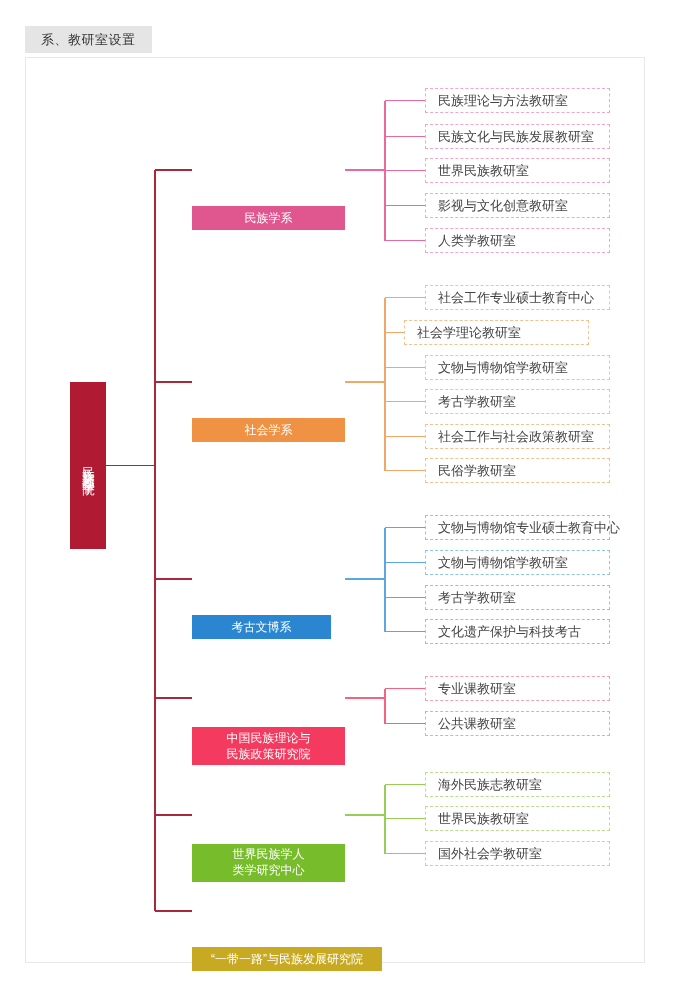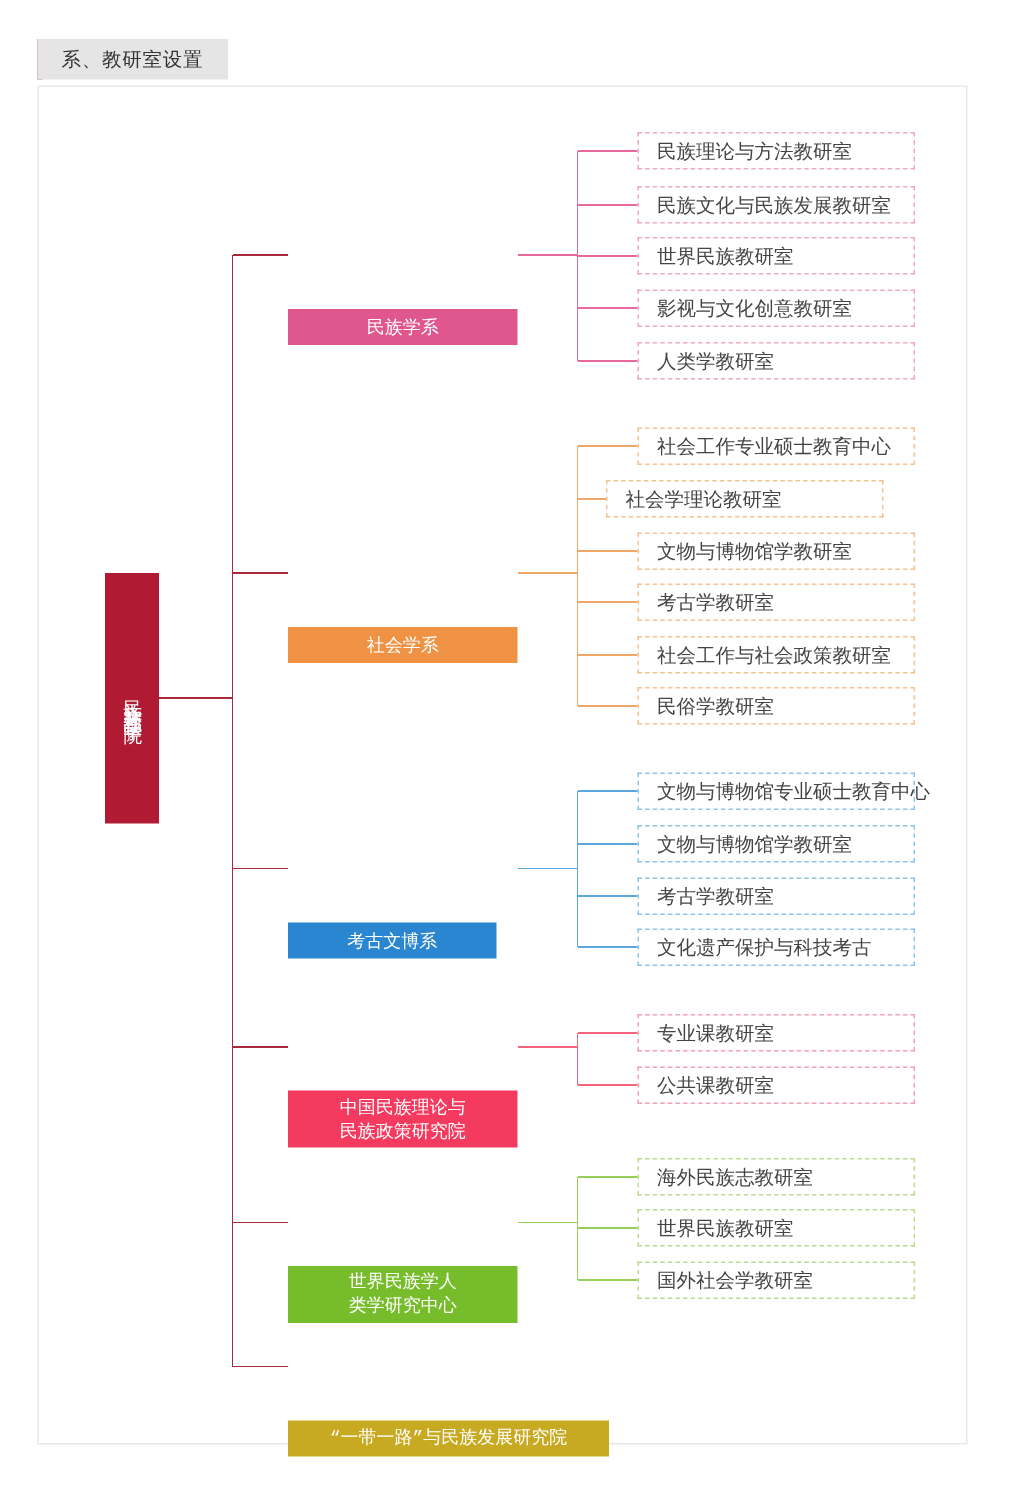--- a/index.html
+++ b/index.html
@@ -188,16 +188,16 @@
 类学研究中心</span></div>
       <div class="leaf-node" style="left: 425px; top: 772px; width: 185px; height: 25px; border-color: rgb(185, 221, 139);">
         <span>海外民族志教研室</span>
       </div>
       <div class="leaf-node" style="left: 425px; top: 806px; width: 185px; height: 25px; border-color: rgb(185, 221, 139);">
         <span>世界民族教研室</span>
       </div>
       <div class="leaf-node" style="left: 425px; top: 841px; width: 185px; height: 25px; border-color: rgb(185, 221, 139);">
         <span>国外社会学教研室</span>
       </div>
-      <div class="branch-node" style="left: 192px; top: 899px; width: 214px; height: 24px; background: rgb(200, 169, 34); font-family: Liberation Mono, monospace;"><span>“一带一路”与民族发展研究院</span></div>
+      <div class="branch-node" style="left: 192px; top: 899px; width: 190px; height: 24px; background: rgb(200, 169, 34);"><span>“一带一路”与民族发展研究院</span></div>
     </div>
 
 </div>
 
 </body></html>

